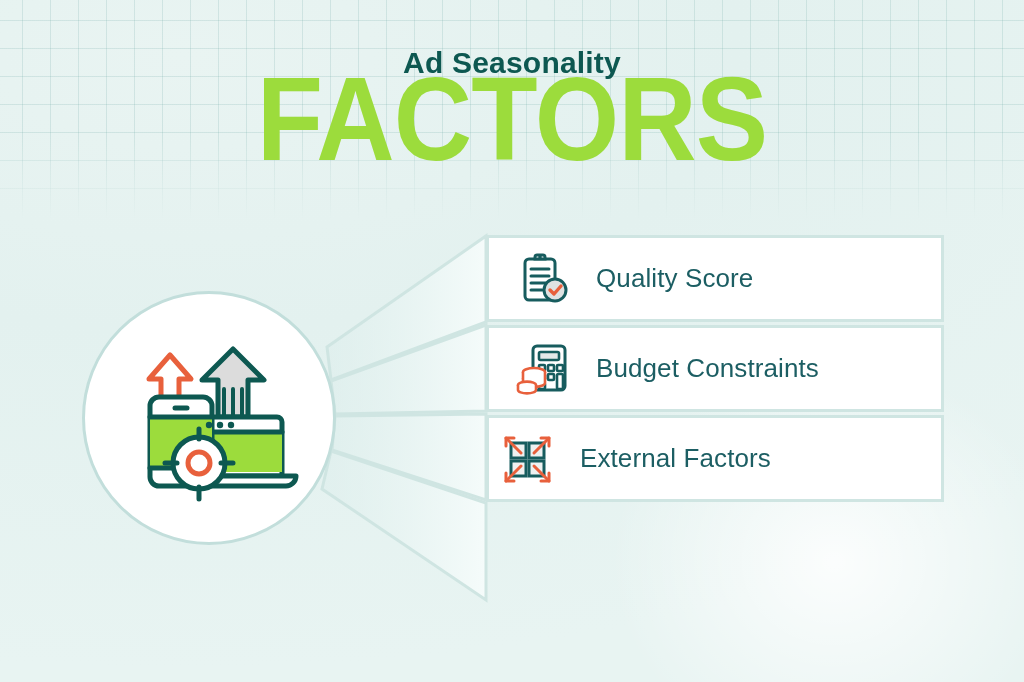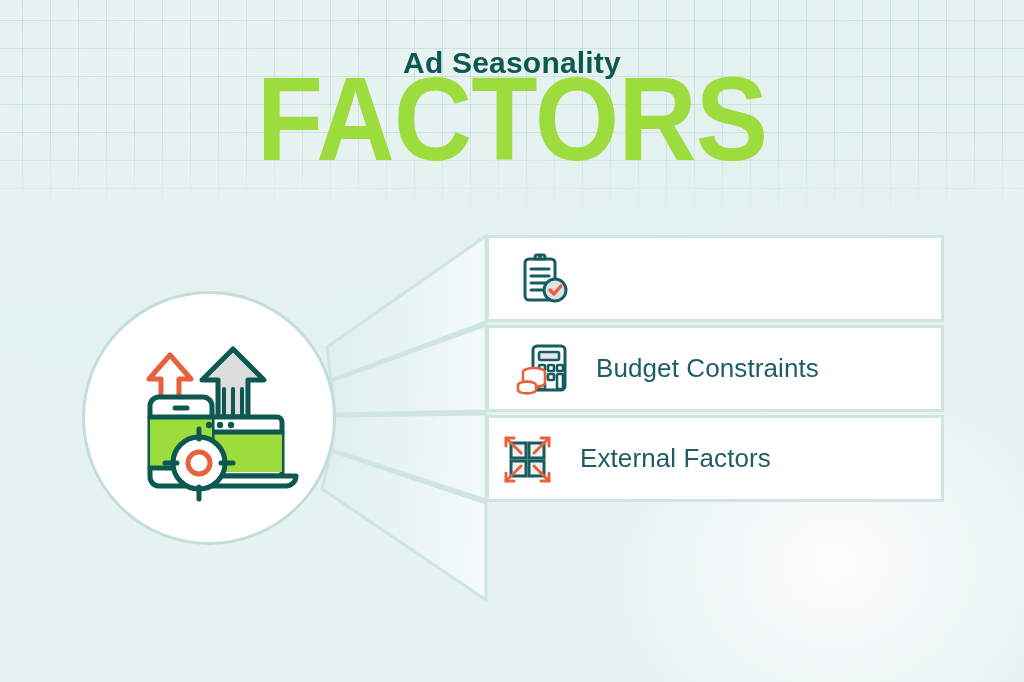--- a/index.html
+++ b/index.html
@@ -215,20 +215,21 @@
           <rect x="9" y="7" width="30" height="41" rx="4" fill="#ffffff" stroke="#175c5e" stroke-width="3"></rect>
           <path d="M19,7 L19,5 A2,2 0 0 1 21,3 L27,3 A2,2 0 0 1 29,5 L29,7 Z" fill="#ffffff" stroke="#175c5e" stroke-width="3"></path>
           <circle cx="24" cy="5" r="1.8" fill="#175c5e"></circle>
           <g stroke="#175c5e" stroke-width="3" stroke-linecap="round">
             <path d="M15,17 L33,17 M15,24 L33,24 M15,31 L33,31 M15,38 L26,38"></path>
           </g>
           <circle cx="39" cy="38" r="11" fill="#dfe2e2" stroke="#175c5e" stroke-width="3"></circle>
           <path d="M34,38 L38,42 L45,34" fill="none" stroke="#e8603c" stroke-width="3.4" stroke-linecap="round" stroke-linejoin="round"></path>
         </svg>
       </div>
+      <div class="row-label">Quality Score</div>
     </div>
 
 
     <div class="row">
       <div class="row-icon">
         <svg width="54" height="54" viewBox="0 0 54 54">
           <rect x="17" y="4" width="32" height="44" rx="4" fill="#ffffff" stroke="#175c5e" stroke-width="3"></rect>
           <rect x="23" y="10" width="20" height="8" rx="1.5" fill="#e4e8e8" stroke="#175c5e" stroke-width="2.6"></rect>
           <g fill="#ffffff" stroke="#175c5e" stroke-width="2.6">
             <rect x="23" y="23" width="6" height="6" rx="1"></rect>

